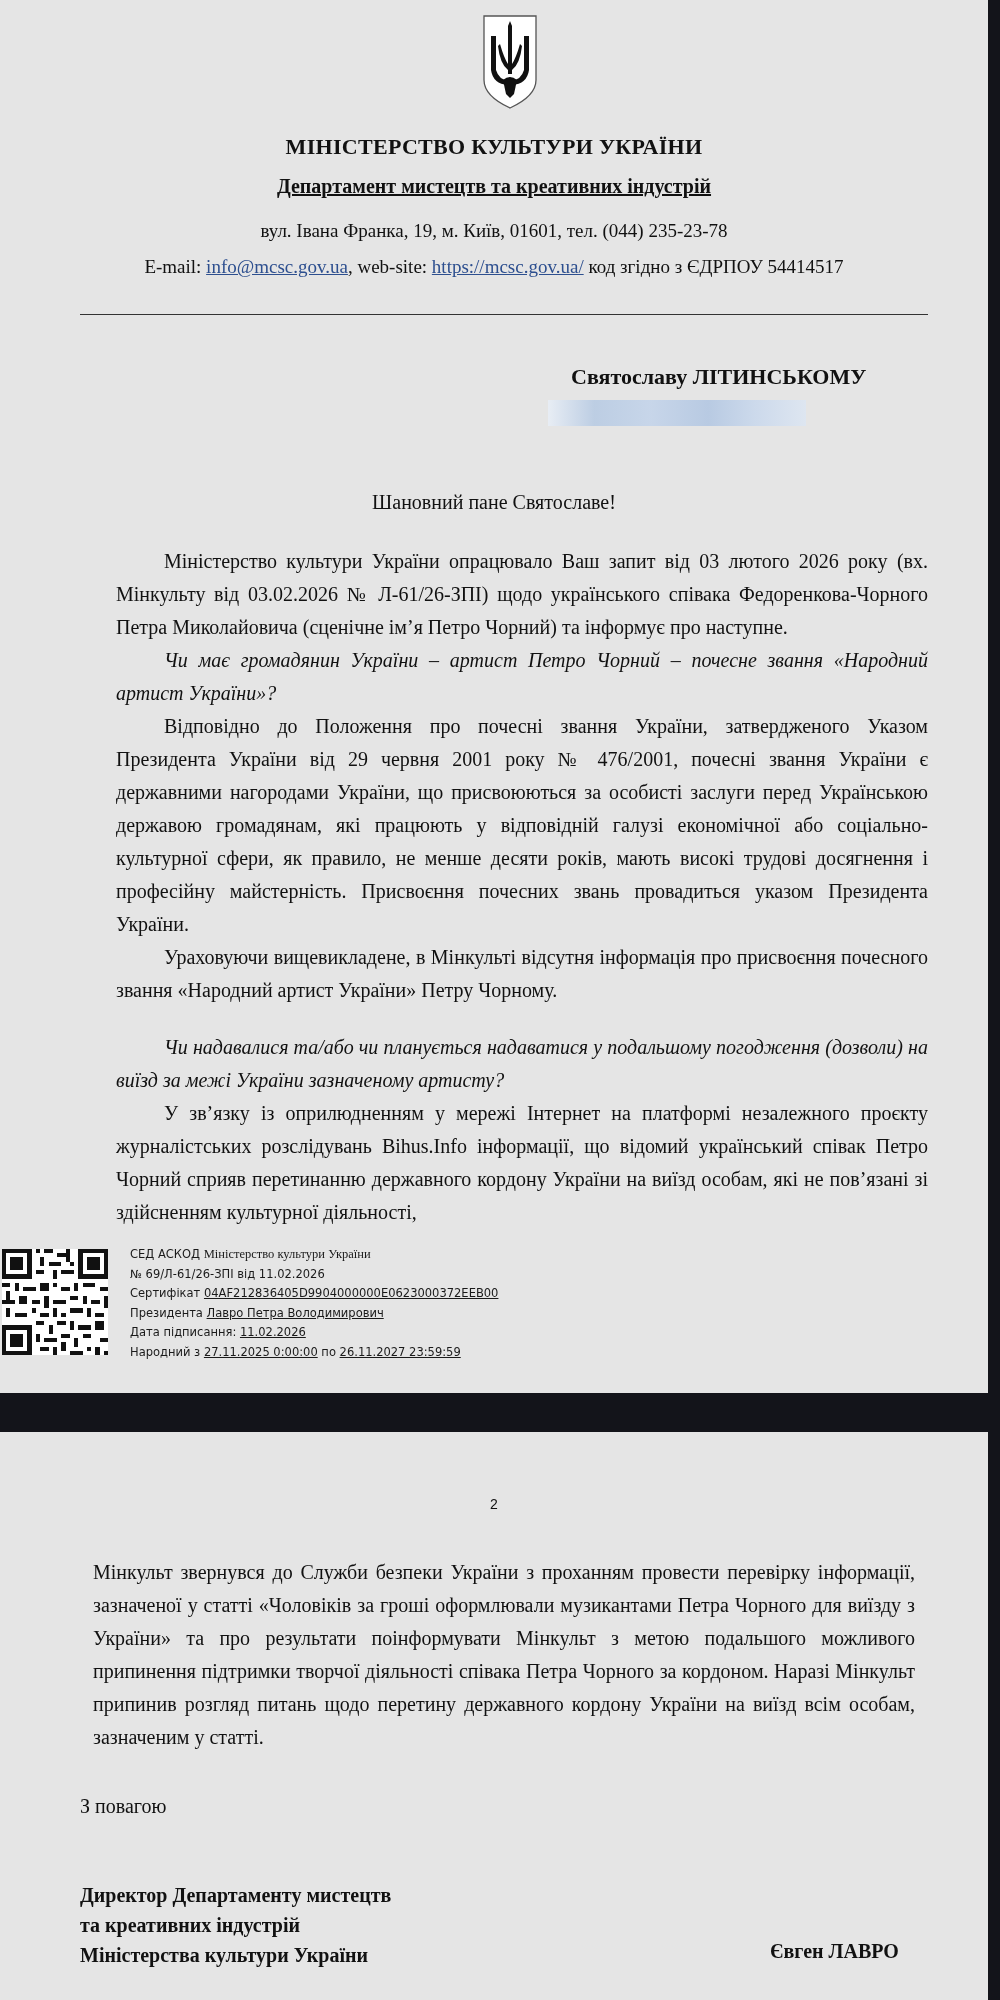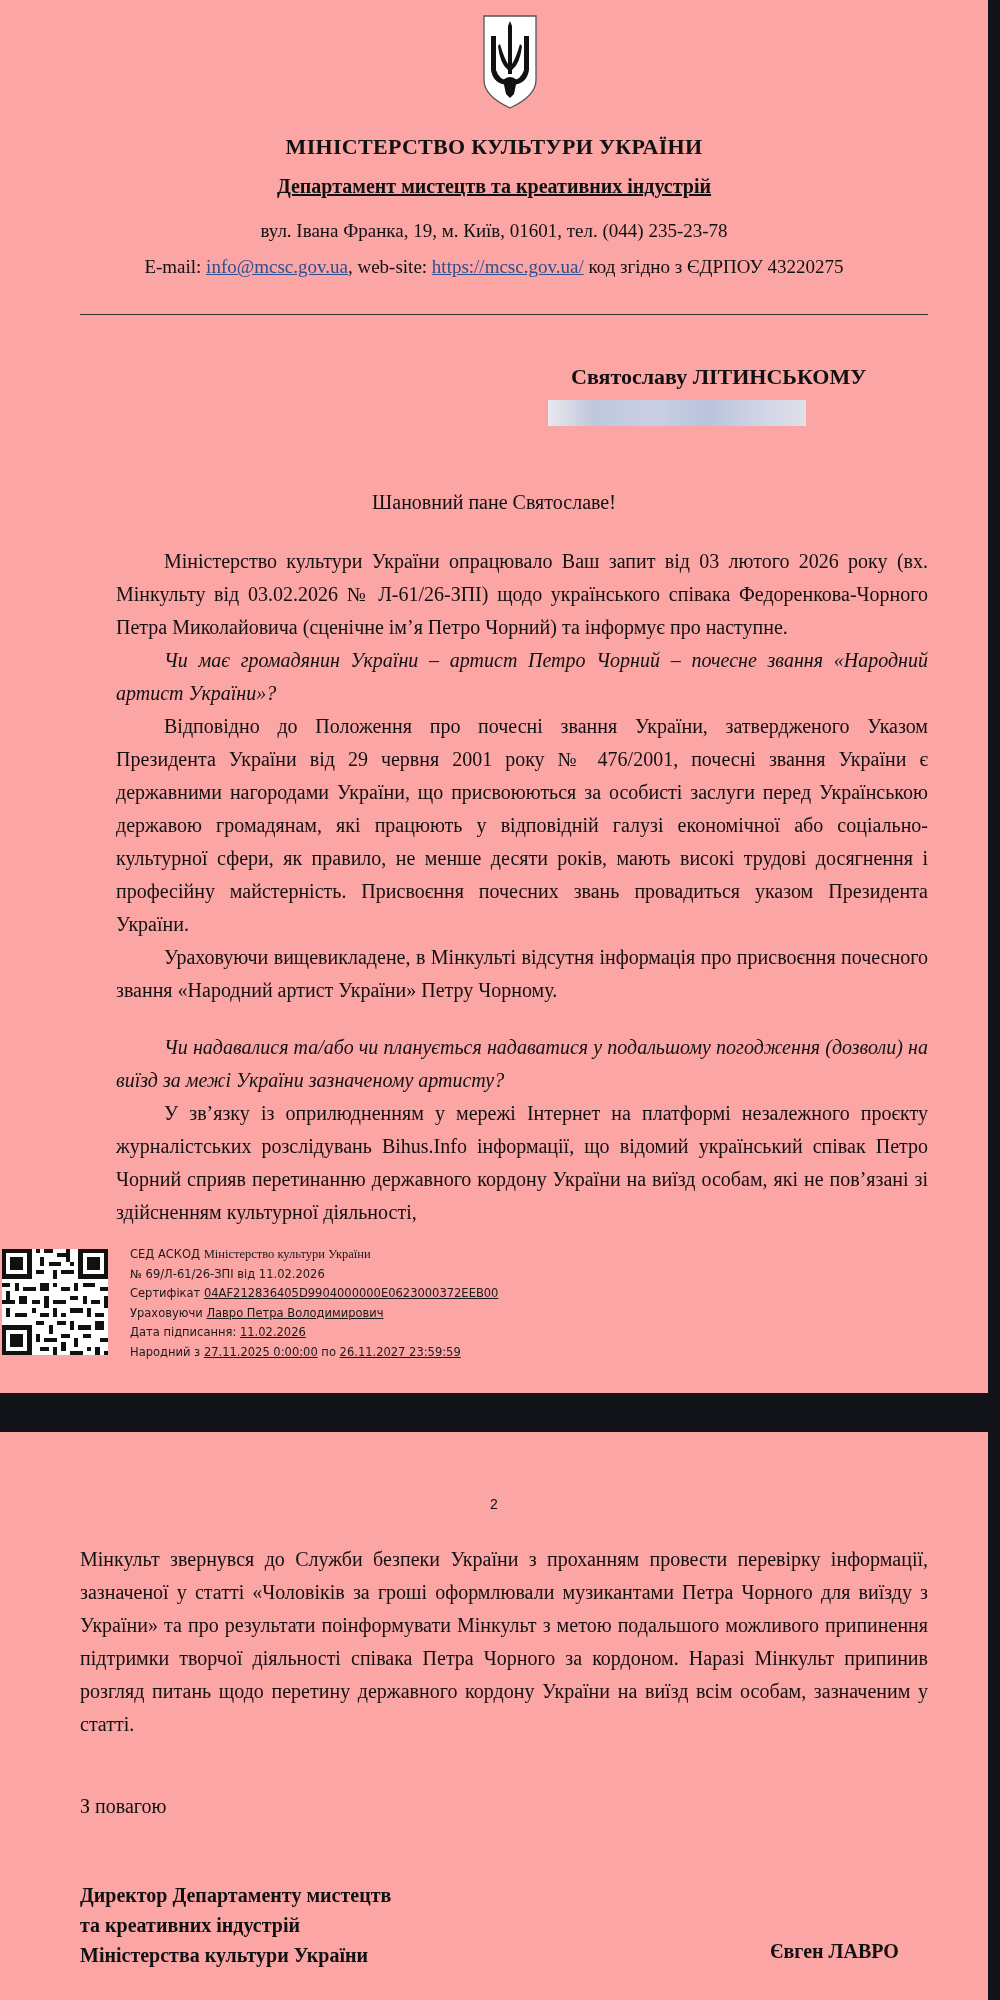--- a/index.html
+++ b/index.html
@@ -1,20 +1,20 @@
 <!DOCTYPE html>
 <html><head>
 <meta charset="utf-8">
 <style>
   html, body { margin: 0; padding: 0; }
   body {
     width: 1000px; height: 2000px; background: #13141a; position: relative; overflow: hidden;
     font-family: "Liberation Serif", "DejaVu Serif", serif; color: #111;
   }
-  .page { position: absolute; left: 0; background: #fca5a5; }
+  .page { position: absolute; left: 0; background: #e5e5e5; }
   .page1 { top: 0; width: 988px; height: 1393px; }
   .page2 { top: 1432px; width: 988px; height: 568px; }
   .right-edge { position: absolute; right: 0; top: 0; width: 12px; height: 2000px; background: #13141a; }
 
   .center { position: absolute; left: 0; width: 988px; text-align: center; }
   .crest { position: absolute; left: 481px; top: 14px; width: 58px; height: 96px; }
   .ministry { top: 134px; font-size: 22px; font-weight: bold; letter-spacing: 0.3px; }
   .dept { top: 175px; font-size: 20px; font-weight: bold; text-decoration: underline; }
   .addr { top: 220px; font-size: 19px; }
   .contacts { top: 256px; font-size: 19px; left: 0; width: 988px; }
@@ -24,21 +24,21 @@
   .addressee { position: absolute; left: 571px; top: 364px; font-size: 22px; font-weight: bold; }
   .redact { position: absolute; left: 548px; top: 400px; width: 258px; height: 26px;
     background: linear-gradient(90deg,#e8eef6 0%,#b8cbe3 18%,#c4d4ea 40%,#b3c7e2 62%,#c9d8ec 80%,#dde6f2 100%); opacity: .9; }
 
   .greeting { top: 491px; font-size: 20px; }
 
   .text { position: absolute; left: 116px; width: 812px; font-size: 20px; line-height: 33px; text-align: justify; }
   .text p { margin: 0; text-indent: 48px; }
   .text p.i { font-style: italic; }
   .text2 { position: absolute; left: 80px; width: 848px; font-size: 20px; line-height: 33px; text-align: justify; }
-  .text2 p { margin: 0; }
+  .text2 p { margin: 13px; }
 
   .stamp { position: absolute; left: 0; top: 1245px; }
   .qr { position: absolute; left: 2px; top: 4px; width: 106px; height: 106px; }
   .stamp-text { position: absolute; left: 130px; top: 0; width: 420px; font-family: "DejaVu Sans", "Liberation Sans", sans-serif; font-size: 11.5px; line-height: 19.5px; color: #1a1a1a; white-space: nowrap; }
   .stamp-text u { }
   .stamp-text .serif { font-family: "Liberation Serif", serif; font-size: 12.5px; }
 
   .page-num { position: absolute; left: 490px; top: 1496px; font-family: "Liberation Sans", sans-serif; font-size: 14px; }
 
   .closing { position: absolute; left: 80px; top: 1795px; font-size: 20px; }
@@ -60,21 +60,21 @@
       <path d="M19 30 Q23 44 27 50 L27 56 Q19 50 17 32 Z"></path>
       <path d="M39 30 Q35 44 31 50 L31 56 Q39 50 41 32 Z"></path>
       <path d="M22 66 Q29 60 36 66 L33 80 L29 84 L25 80 Z"></path>
     </g>
   </svg>
 
   <div class="center ministry">МІНІСТЕРСТВО КУЛЬТУРИ  УКРАЇНИ</div>
   <div class="center dept">Департамент мистецтв та креативних індустрій</div>
   <div class="center addr">вул. Івана Франка, 19, м. Київ, 01601, тел. (044) 235-23-78</div>
   <div class="center contacts">
-    <span>E-mail: </span><a>info@mcsc.gov.ua</a><span>, web-site: </span><a>https://mcsc.gov.ua/</a><span> код згідно з ЄДРПОУ 43220275</span>
+    <span>E-mail: </span><a>info@mcsc.gov.ua</a><span>, web-site: </span><a>https://mcsc.gov.ua/</a><span> код згідно з ЄДРПОУ 54414517</span>
   </div>
   <div class="rule"></div>
 
   <div class="addressee">Святославу ЛІТИНСЬКОМУ</div>
   <div class="redact"></div>
 
   <div class="center greeting">Шановний пане Святославе!</div>
 
   <div class="text" style="top:545px;">
     <p>Міністерство культури України опрацювало Ваш запит від 03 лютого 2026 року (вх. Мінкульту від 03.02.2026 № Л-61/26-ЗПІ) щодо українського співака Федоренкова-Чорного Петра Миколайовича (сценічне ім’я Петро Чорний) та інформує про наступне.</p>
@@ -97,21 +97,21 @@
         <path d="M0 12h3v1H0z M4 11h2v2H4z M7 12h2v1H7z M10 11h1v3h-1z M12 12h3v1h-3z M16 11h2v1h-2z M19 11h1v2h-1z M21 12h2v1h-2z M24 11h1v3h-1z"></path>
         <path d="M1 14h1v2H1z M3 15h3v1H3z M7 14h1v1H7z M9 15h2v1H9z M12 14h1v2h-1z M14 15h1v1h-1z M16 14h3v1h-3z M20 14h1v2h-1z M22 15h2v1h-2z"></path>
         <path d="M8 17h2v1H8z M11 18h1v2h-1z M13 17h2v1h-2z M16 17h1v2h-1z M18 18h3v1h-3z M22 17h2v2h-2z M8 20h1v2H8z M10 21h3v1h-3z M14 20h2v1h-2z M17 21h1v2h-1z M19 20h2v1h-2z M23 21h2v1h-2z"></path>
         <path d="M9 23h2v1H9z M12 23h1v2h-1z M14 22h1v2h-1z M16 24h3v1h-3z M20 23h1v1h-1z M22 23h1v2h-1z M24 24h1v1h-1z"></path>
       </g>
     </svg>
     <div class="stamp-text">
       <div><span>СЕД АСКОД</span> <span class="serif">Міністерство культури України</span></div>
       <div>№ 69/Л-61/26-ЗПІ від 11.02.2026</div>
       <div><span>Сертифікат </span><u>04AF212836405D9904000000E0623000372EEB00</u></div>
-      <div><span>Ураховуючи </span><u>Лавро Петра Володимирович</u></div>
+      <div><span>Президента </span><u>Лавро Петра Володимирович</u></div>
       <div><span>Дата підписання: </span><u>11.02.2026</u></div>
       <div><span>Народний з </span><u>27.11.2025 0:00:00</u><span> по </span><u>26.11.2027 23:59:59</u></div>
     </div>
   </div>
 </div>
 
 <div class="page page2"></div>
 
 <div class="page-num">2</div>
 

